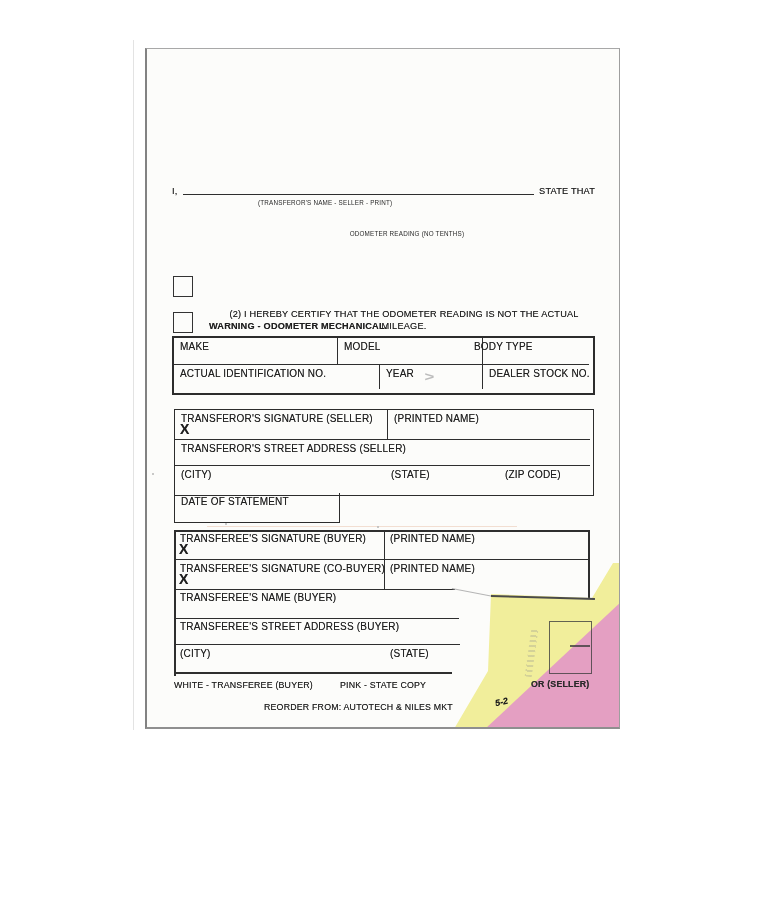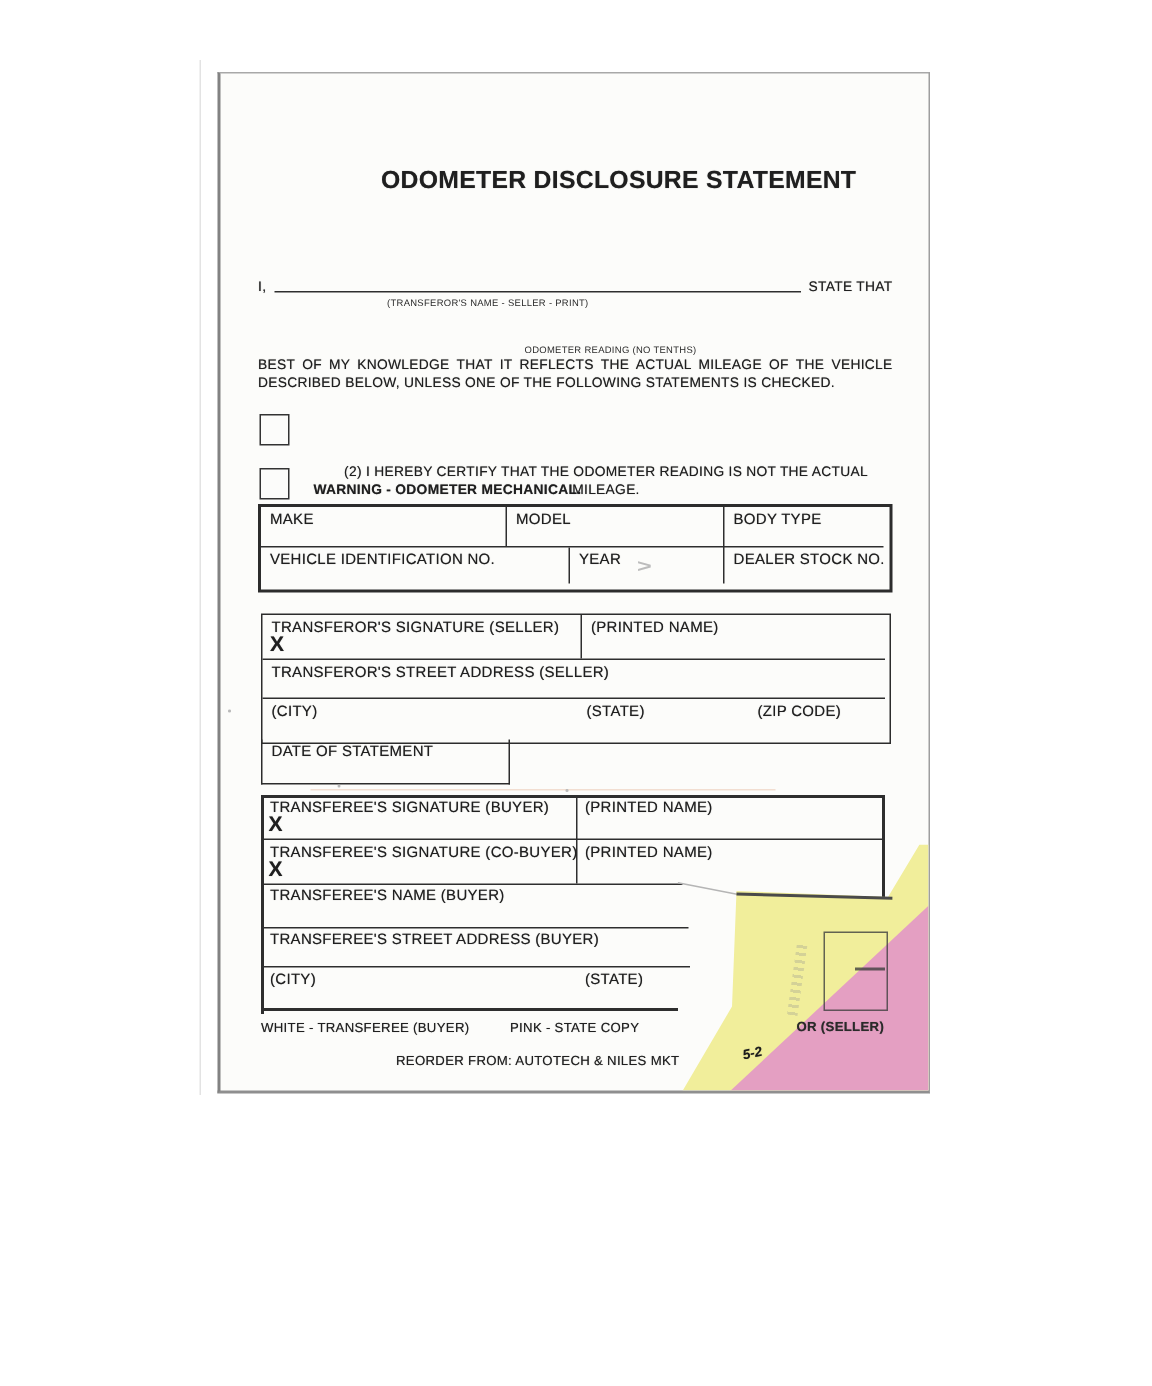--- a/index.html
+++ b/index.html
@@ -27,49 +27,47 @@
   .speck{background:#b9b9b9;border-radius:50%;}
 </style>
 </head>
 <body>
 <div id="stage">
 
   <div class="abs" style="left:133px;top:40px;width:1px;height:690px;background:#e3e3e3;"></div>
 
   <div class="page">
 
-    <div class="abs title soft" style="left:107px;top:62px;">ODOMETER DISCLOSURE STATEMENT</div>
 
 
     <div class="abs fillrow soft" style="left:25px;top:133px;width:423px;height:14px;">
       <span class="t">I,</span>
       <span class="fill"></span>
       <span class="t">STATE THAT</span>
     </div>
     <div class="abs tiny" style="left:111px;top:150px;">(TRANSFEROR'S NAME - SELLER - PRINT)</div>
 
     <div class="abs tiny" style="left:175px;top:181px;width:170px;text-align:center;">ODOMETER READING (NO TENTHS)</div>
 
-    <div class="abs body-txt soft" style="left:25px;top:188px;width:423px;">BEST OF MY KNOWLEDGE THAT IT REFLECTS THE ACTUAL MILEAGE OF THE VEHICLE DESCRIBED BELOW, UNLESS ONE OF THE FOLLOWING STATEMENTS IS CHECKED.</div>
 
     <div class="abs checkbox" style="left:26px;top:227px;width:18px;height:19px;"></div>
 
     <div class="abs checkbox" style="left:26px;top:263px;width:18px;height:19px;"></div>
     <div class="abs body-txt soft" style="left:62px;top:259px;width:390px;text-align:center;">(2) I HEREBY CERTIFY THAT THE ODOMETER READING IS NOT  THE ACTUAL MILEAGE.</div>
     <div class="abs body-txt soft" style="left:62px;top:271px;width:390px;text-align:left;font-weight:bold;">WARNING - ODOMETER MECHANICAL.</div>
 
     <div class="abs" style="left:25px;top:287px;width:419px;height:55px;border:2px solid #2c2c2c;">
       <div class="abs hl" style="left:0;top:26px;width:415px;height:1.4px;"></div>
       <div class="abs hl" style="left:163px;top:0;width:1.4px;height:26px;"></div>
       <div class="abs hl" style="left:205px;top:27px;width:1.4px;height:24px;"></div>
       <div class="abs hl" style="left:308px;top:0;width:1.4px;height:51px;"></div>
       <div class="abs lbl soft" style="left:6px;top:3px;">MAKE</div>
       <div class="abs lbl soft" style="left:170px;top:3px;">MODEL</div>
-      <div class="abs lbl soft" style="left:315px;top:3px;">BODY TYPE</div>
-      <div class="abs lbl soft" style="left:6px;top:30px;">VEHICLE IDENTIFICATION NO.</div>
+      <div class="abs lbl soft" style="left:300px;top:3px;">BODY TYPE</div>
+      <div class="abs lbl soft" style="left:6px;top:30px;">ACTUAL IDENTIFICATION NO.</div>
       <div class="abs lbl soft" style="left:212px;top:30px;">YEAR</div>
       <div class="abs lbl soft" style="left:315px;top:30px;">DEALER STOCK NO.</div>
       <div class="abs" style="left:252px;top:32px;font-size:12px;color:#bcbcbc;font-weight:bold;transform:scaleX(1.4);">&gt;</div>
     </div>
 
     <div class="abs" style="left:27px;top:360px;width:418px;height:85px;border:1.6px solid #2c2c2c;">
       <div class="abs hl" style="left:0;top:29px;width:415px;height:1.3px;"></div>
       <div class="abs hl" style="left:0;top:55px;width:415px;height:1.3px;"></div>
       <div class="abs hl" style="left:212px;top:0;width:1.3px;height:29px;"></div>
       <div class="abs lbl soft" style="left:6px;top:3px;">TRANSFEROR'S SIGNATURE (SELLER)</div>

